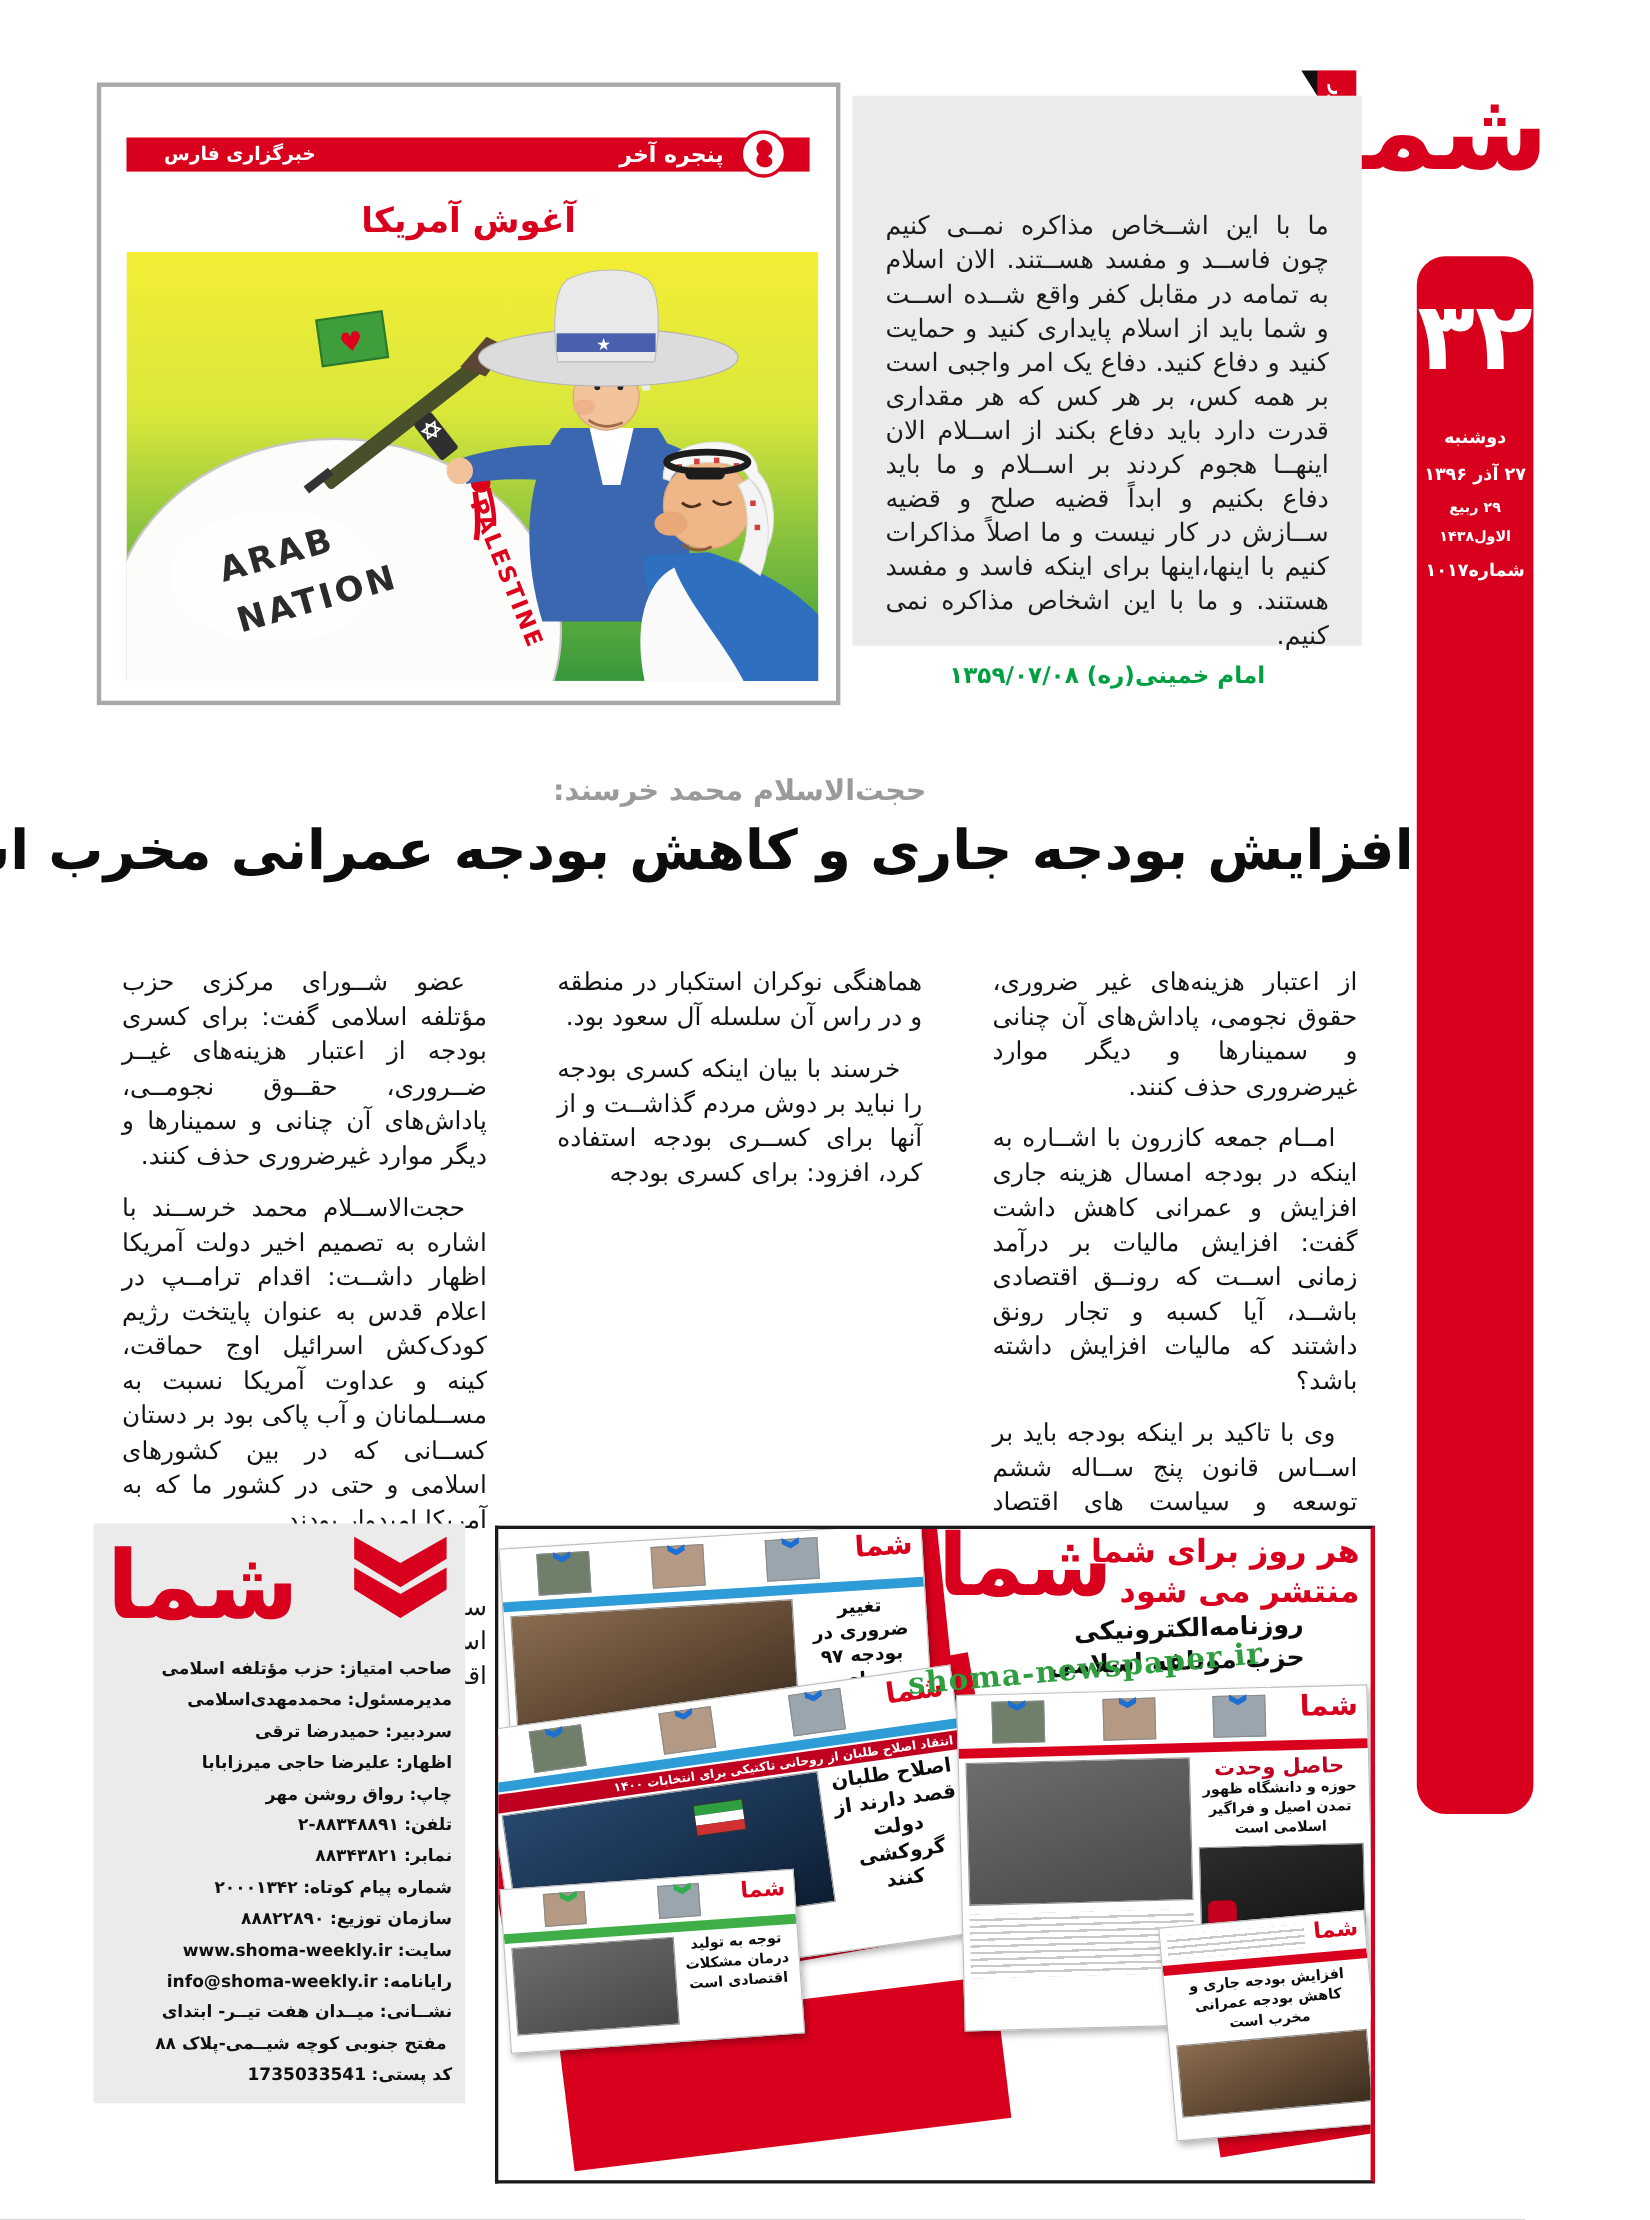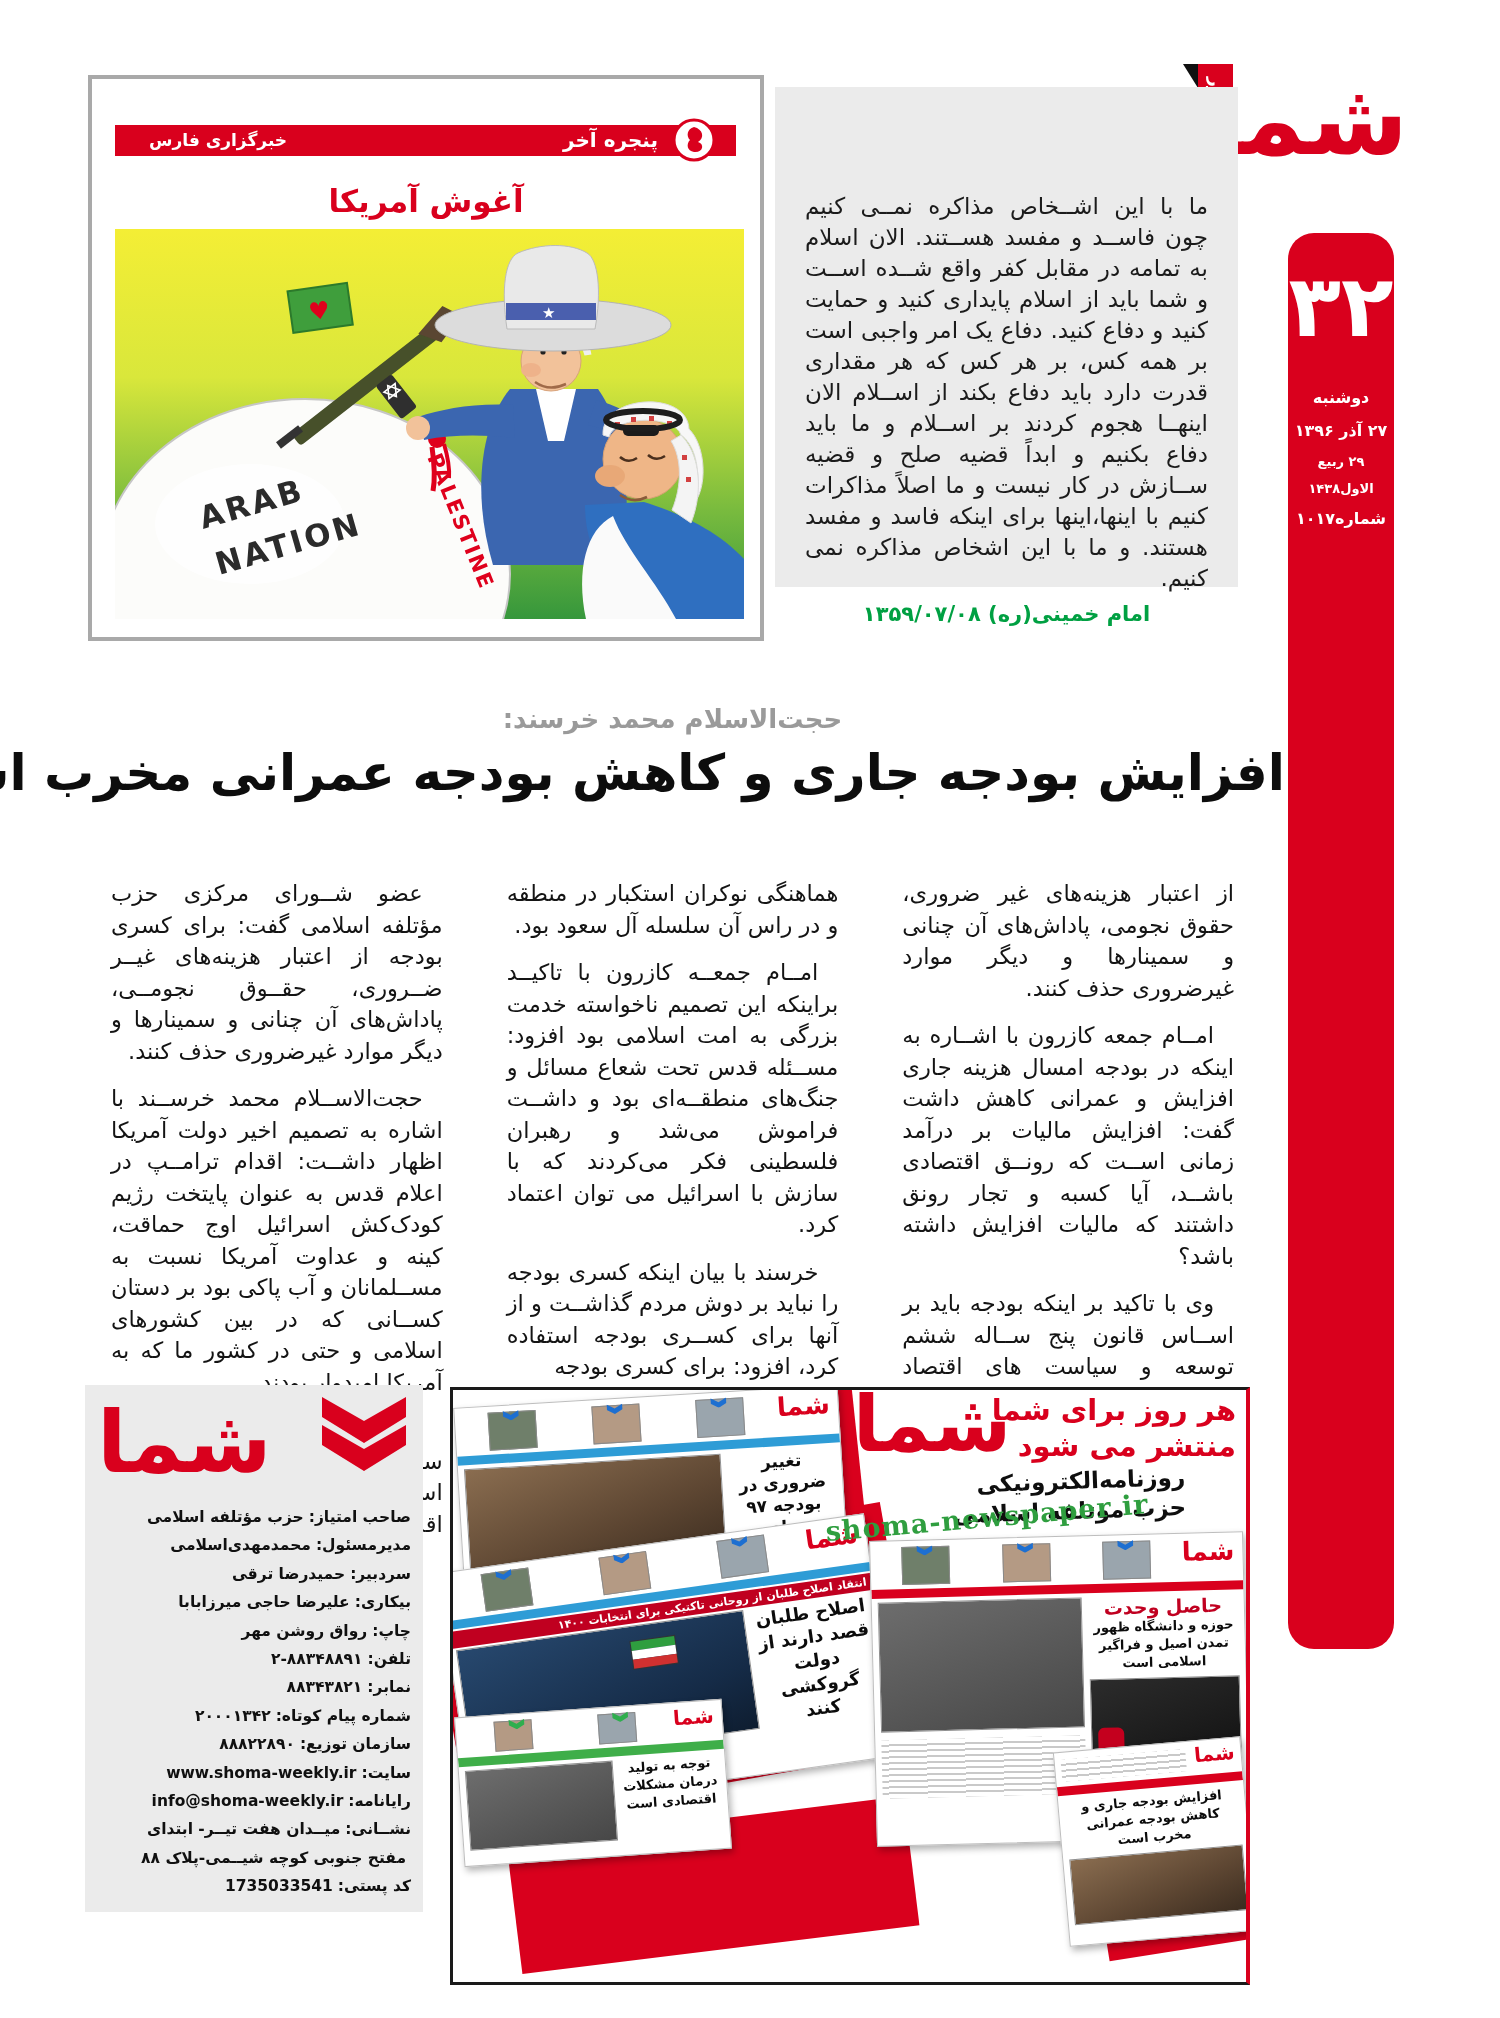--- a/index.html
+++ b/index.html
@@ -225,21 +225,20 @@
   <div class="headline">افزایش بودجه جاری و کاهش بودجه عمرانی مخرب است</div>
 
   <div class="columns">
     <div class="col">
       <p>عضو شــورای مرکزی حزب مؤتلفه اسلامی گفت: برای کسری بودجه از اعتبار هزینه‌های غیــر ضــروری، حقــوق نجومــی، پاداش‌های آن چنانی و سمینارها و دیگر موارد غیرضروری حذف کنند.</p>
       <p>حجت‌الاســلام محمد خرســند با اشاره به تصمیم اخیر دولت آمریکا اظهار داشــت: اقدام ترامــپ در اعلام قدس به عنوان پایتخت رژیم کودک‌کش اسرائیل اوج حماقت، کینه و عداوت آمریکا نسبت به مســلمانان و آب پاکی بود بر دستان کســانی که در بین کشورهای اسلامی و حتی در کشور ما که به آمریکا امیدوار بودند.</p>
       <p>وی بــا بیان اینکــه وعده آمریکا ســراب و تعصب‌گونه به اسرائیل است گفت: این تصمیم دولت آمریکا اقدام انفعالی و از روی ناتوانی و با</p>
     </div>
     <div class="col">
       <p class="cont">هماهنگی نوکران استکبار در منطقه و در راس آن سلسله آل سعود بود.</p>
-      <p>امــام جمعــه کازرون با تاکیــد براینکه این تصمیم ناخواسته خدمت بزرگی به امت اسلامی بود افزود: مســئله قدس تحت شعاع مسائل و جنگ‌های منطقــه‌ای بود و داشــت فراموش می‌شد و رهبران فلسطینی فکر می‌کردند که با سازش با اسرائیل می توان اعتماد کرد.</p>
       <p>خرسند با بیان اینکه کسری بودجه را نباید بر دوش مردم گذاشــت و از آنها برای کســری بودجه استفاده کرد، افزود: برای کسری بودجه</p>
     </div>
     <div class="col">
       <p class="cont">از اعتبار هزینه‌های غیر ضروری، حقوق نجومی، پاداش‌های آن چنانی و سمینارها و دیگر موارد غیرضروری حذف کنند.</p>
       <p>امــام جمعه کازرون با اشــاره به اینکه در بودجه امسال هزینه جاری افزایش و عمرانی کاهش داشت گفت: افزایش مالیات بر درآمد زمانی اســت که رونــق اقتصادی باشــد، آیا کسبه و تجار رونق داشتند که مالیات افزایش داشته باشد؟</p>
       <p>وی با تاکید بر اینکه بودجه باید بر اســاس قانون پنج ســاله ششم توسعه و سیاست های اقتصاد مقاومتی باشد افزود: این طریقه بودجه نویســی و جذب اعتبار نیست و مجلس باید با بررسی دقیق و با دیدن منافع عمومی تصمیم بگیرد.</p>
     </div>
   </div>
 
   <div class="credits-box">
@@ -247,21 +246,21 @@
     <span class="credits-chevron">
       <svg width="86" height="74" viewBox="0 0 86 74">
         <polygon points="1,0 43,24 85,0 85,20 43,46 1,20" fill="#d9001d"></polygon>
         <polygon points="1,28 43,52 85,28 85,48 43,74 1,48" fill="#d9001d"></polygon>
       </svg>
     </span>
     <div class="credits-list">
       <div class="credit"><span class="lbl">صاحب امتیاز:</span><span>حزب مؤتلفه اسلامی</span></div>
       <div class="credit"><span class="lbl">مدیرمسئول:</span><span>محمدمهدی‌اسلامی</span></div>
       <div class="credit"><span class="lbl">سردبیر:</span><span>حمیدرضا ترقی</span></div>
-      <div class="credit"><span class="lbl">بیکاری:</span><span>علیرضا حاجی میرزابابا</span></div>
+      <div class="credit"><span class="lbl">اظهار:</span><span>علیرضا حاجی میرزابابا</span></div>
       <div class="credit"><span class="lbl">چاپ:</span><span>رواق روشن مهر</span></div>
       <div class="credit"><span class="lbl">تلفن:</span><span>۸۸۳۴۸۸۹۱-۲</span></div>
       <div class="credit"><span class="lbl">نمابر:</span><span>۸۸۳۴۳۸۲۱</span></div>
       <div class="credit"><span class="lbl">شماره پیام کوتاه:</span><span>۲۰۰۰۱۳۴۲</span></div>
       <div class="credit"><span class="lbl">سازمان توزیع:</span><span>۸۸۸۲۲۸۹۰</span></div>
       <div class="credit"><span class="lbl">سایت:</span><span>www.shoma-weekly.ir</span></div>
       <div class="credit"><span class="lbl">رایانامه:</span><span>info@shoma-weekly.ir</span></div>
       <div class="credit"><span class="lbl">نشــانی:</span><span>میــدان هفت تیــر- ابتدای</span></div>
       <div class="credit"><span class="lbl"></span><span>مفتح جنوبی کوچه شیــمی-پلاک ۸۸</span></div>
       <div class="credit"><span class="lbl">کد پستی:</span><span>1735033541</span></div>

